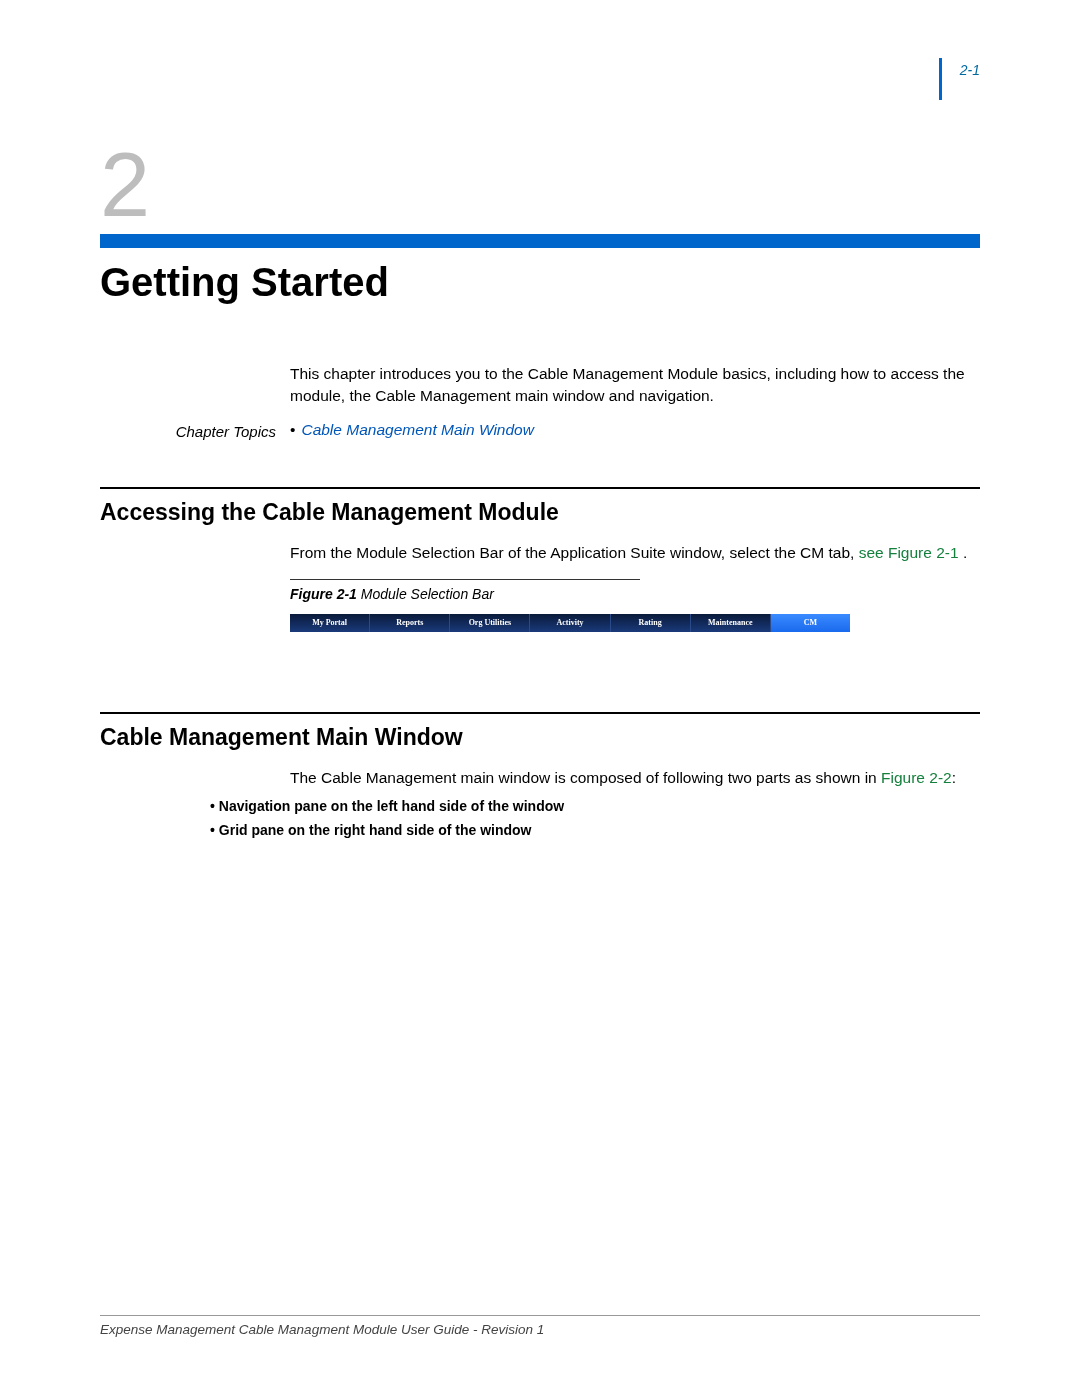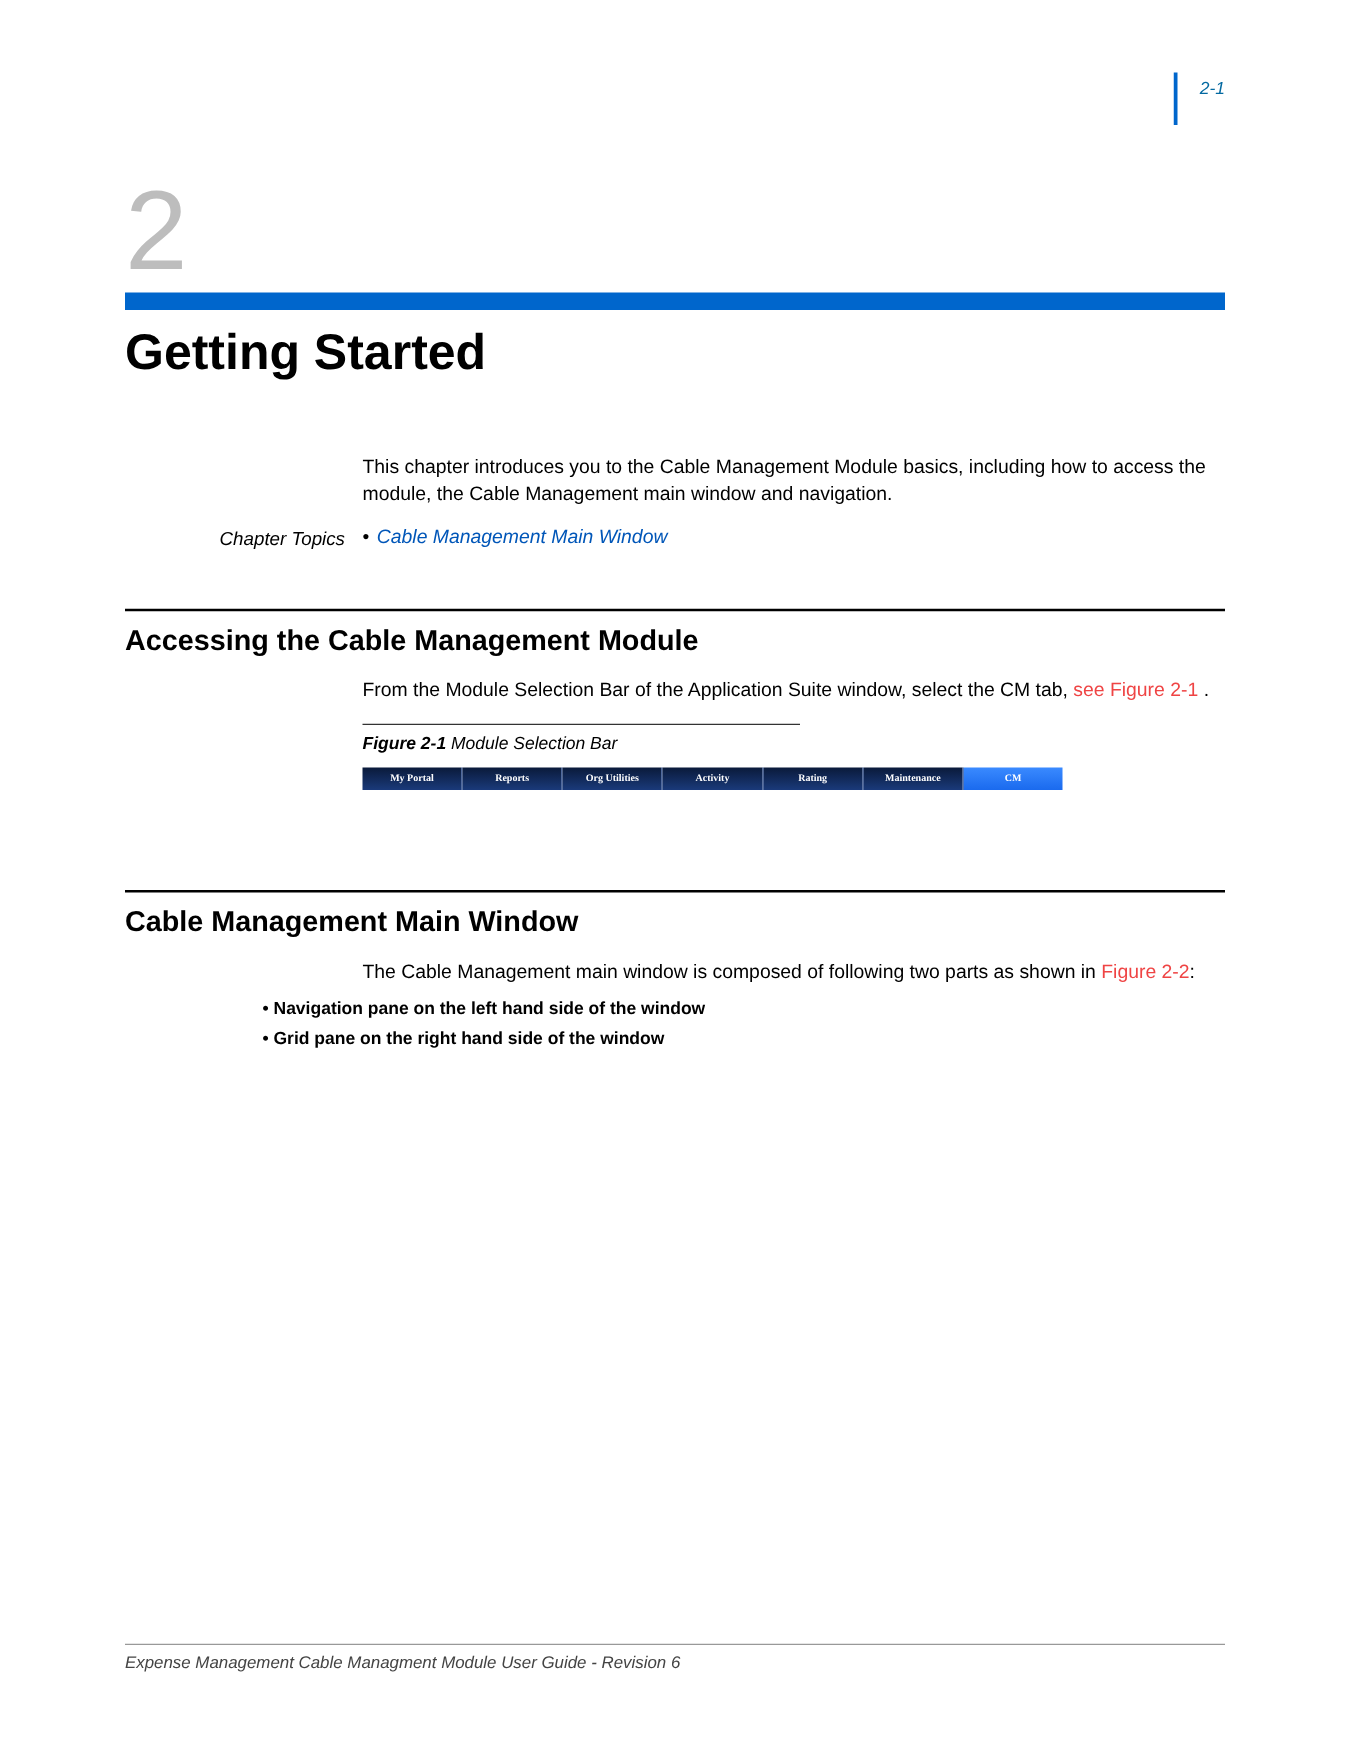--- a/index.html
+++ b/index.html
@@ -81,21 +81,21 @@
     font-size: 23px;
     font-weight: bold;
     margin-top: 10px;
   }
   .body-text {
     margin-left: 190px;
     margin-top: 16px;
     font-size: 15.5px;
     line-height: 1.45;
   }
-  .fig-link { color: #ef4444; }
+  .fig-link { color: #15803d; }
   .fig-rule {
     border: none;
     border-top: 1px solid #333;
     margin-top: 14px;
     margin-left: 190px;
     width: 350px;
   }
   .fig-caption {
     margin-left: 190px;
     margin-top: 6px;
@@ -189,13 +189,13 @@
   <div class="section-head">Cable Management Main Window</div>
   <div class="body-text">
     <span>The Cable Management main window is composed of following two parts as shown in </span><span class="fig-link">Figure 2-2</span><span>:</span>
   </div>
   <div class="bullets">
     <div class="b">• <b>Navigation pane</b><span> on the left hand side of the window</span></div>
     <div class="b">• <b>Grid pane</b><span> on the right hand side of the window</span></div>
   </div>
 </div>
 
-<div class="footer">Expense Management Cable Managment Module User Guide - Revision 6</div>
+<div class="footer">Expense Management Cable Managment Module User Guide - Revision 1</div>
 
 </body></html>

